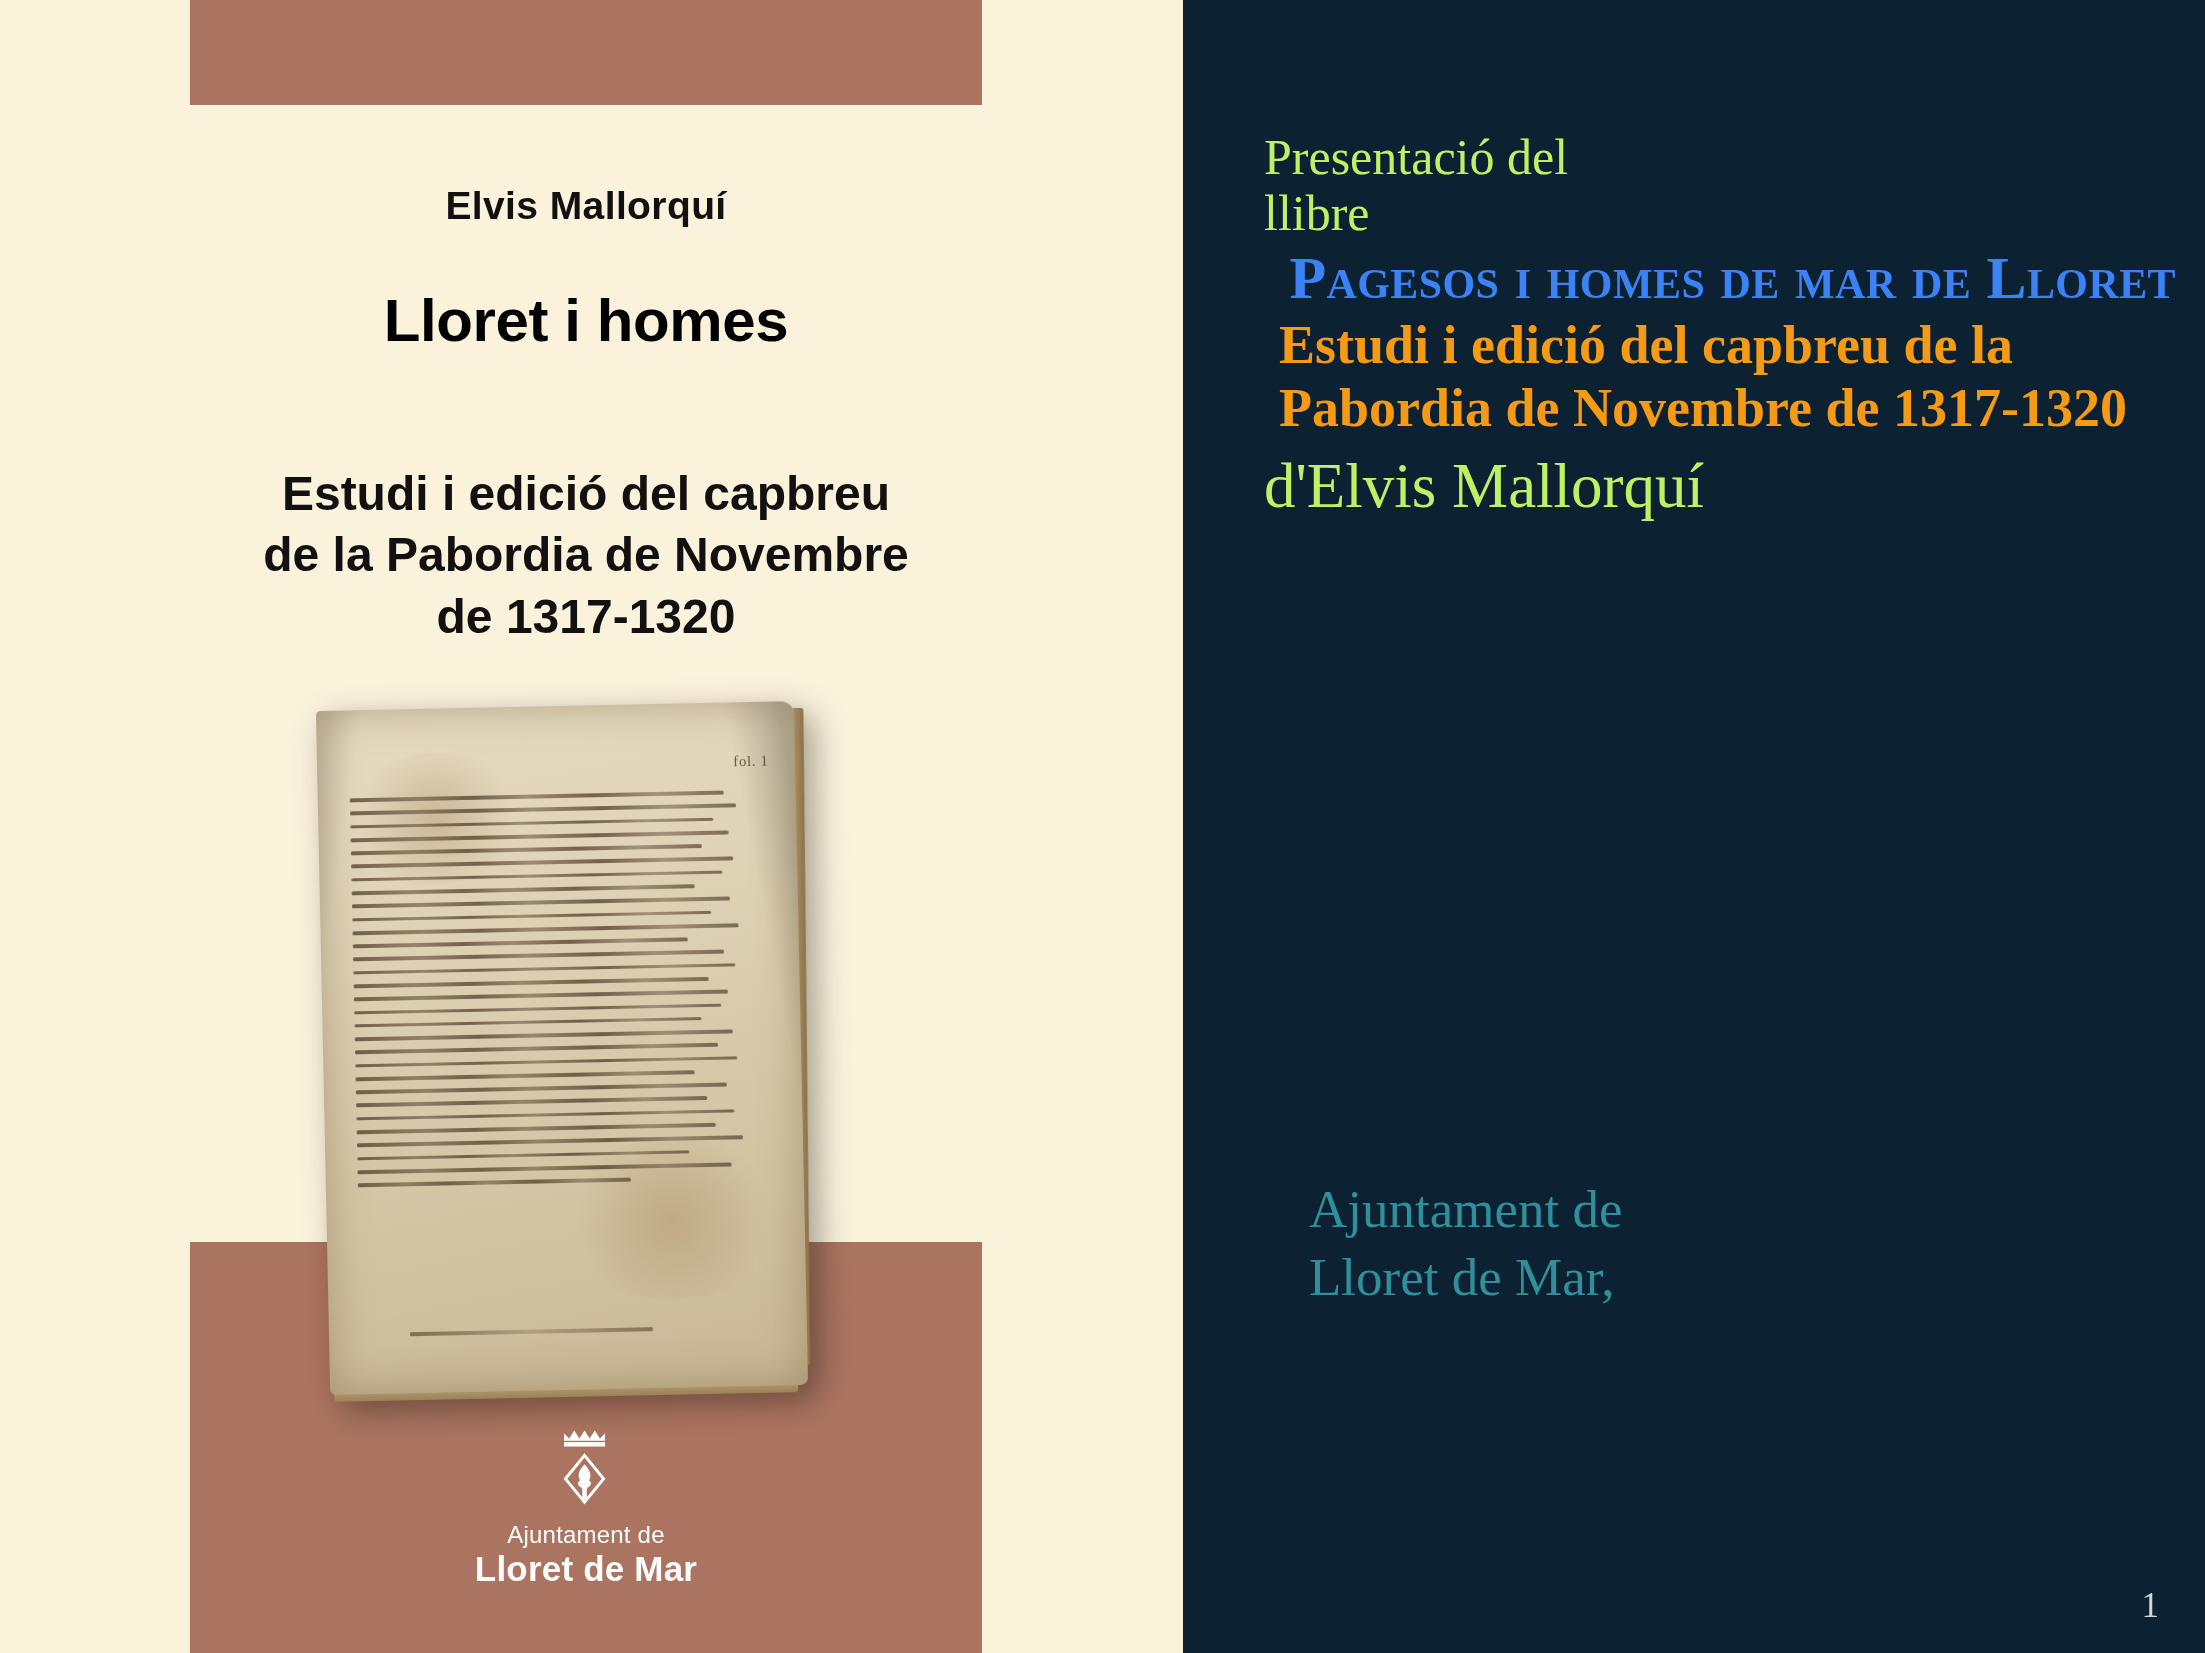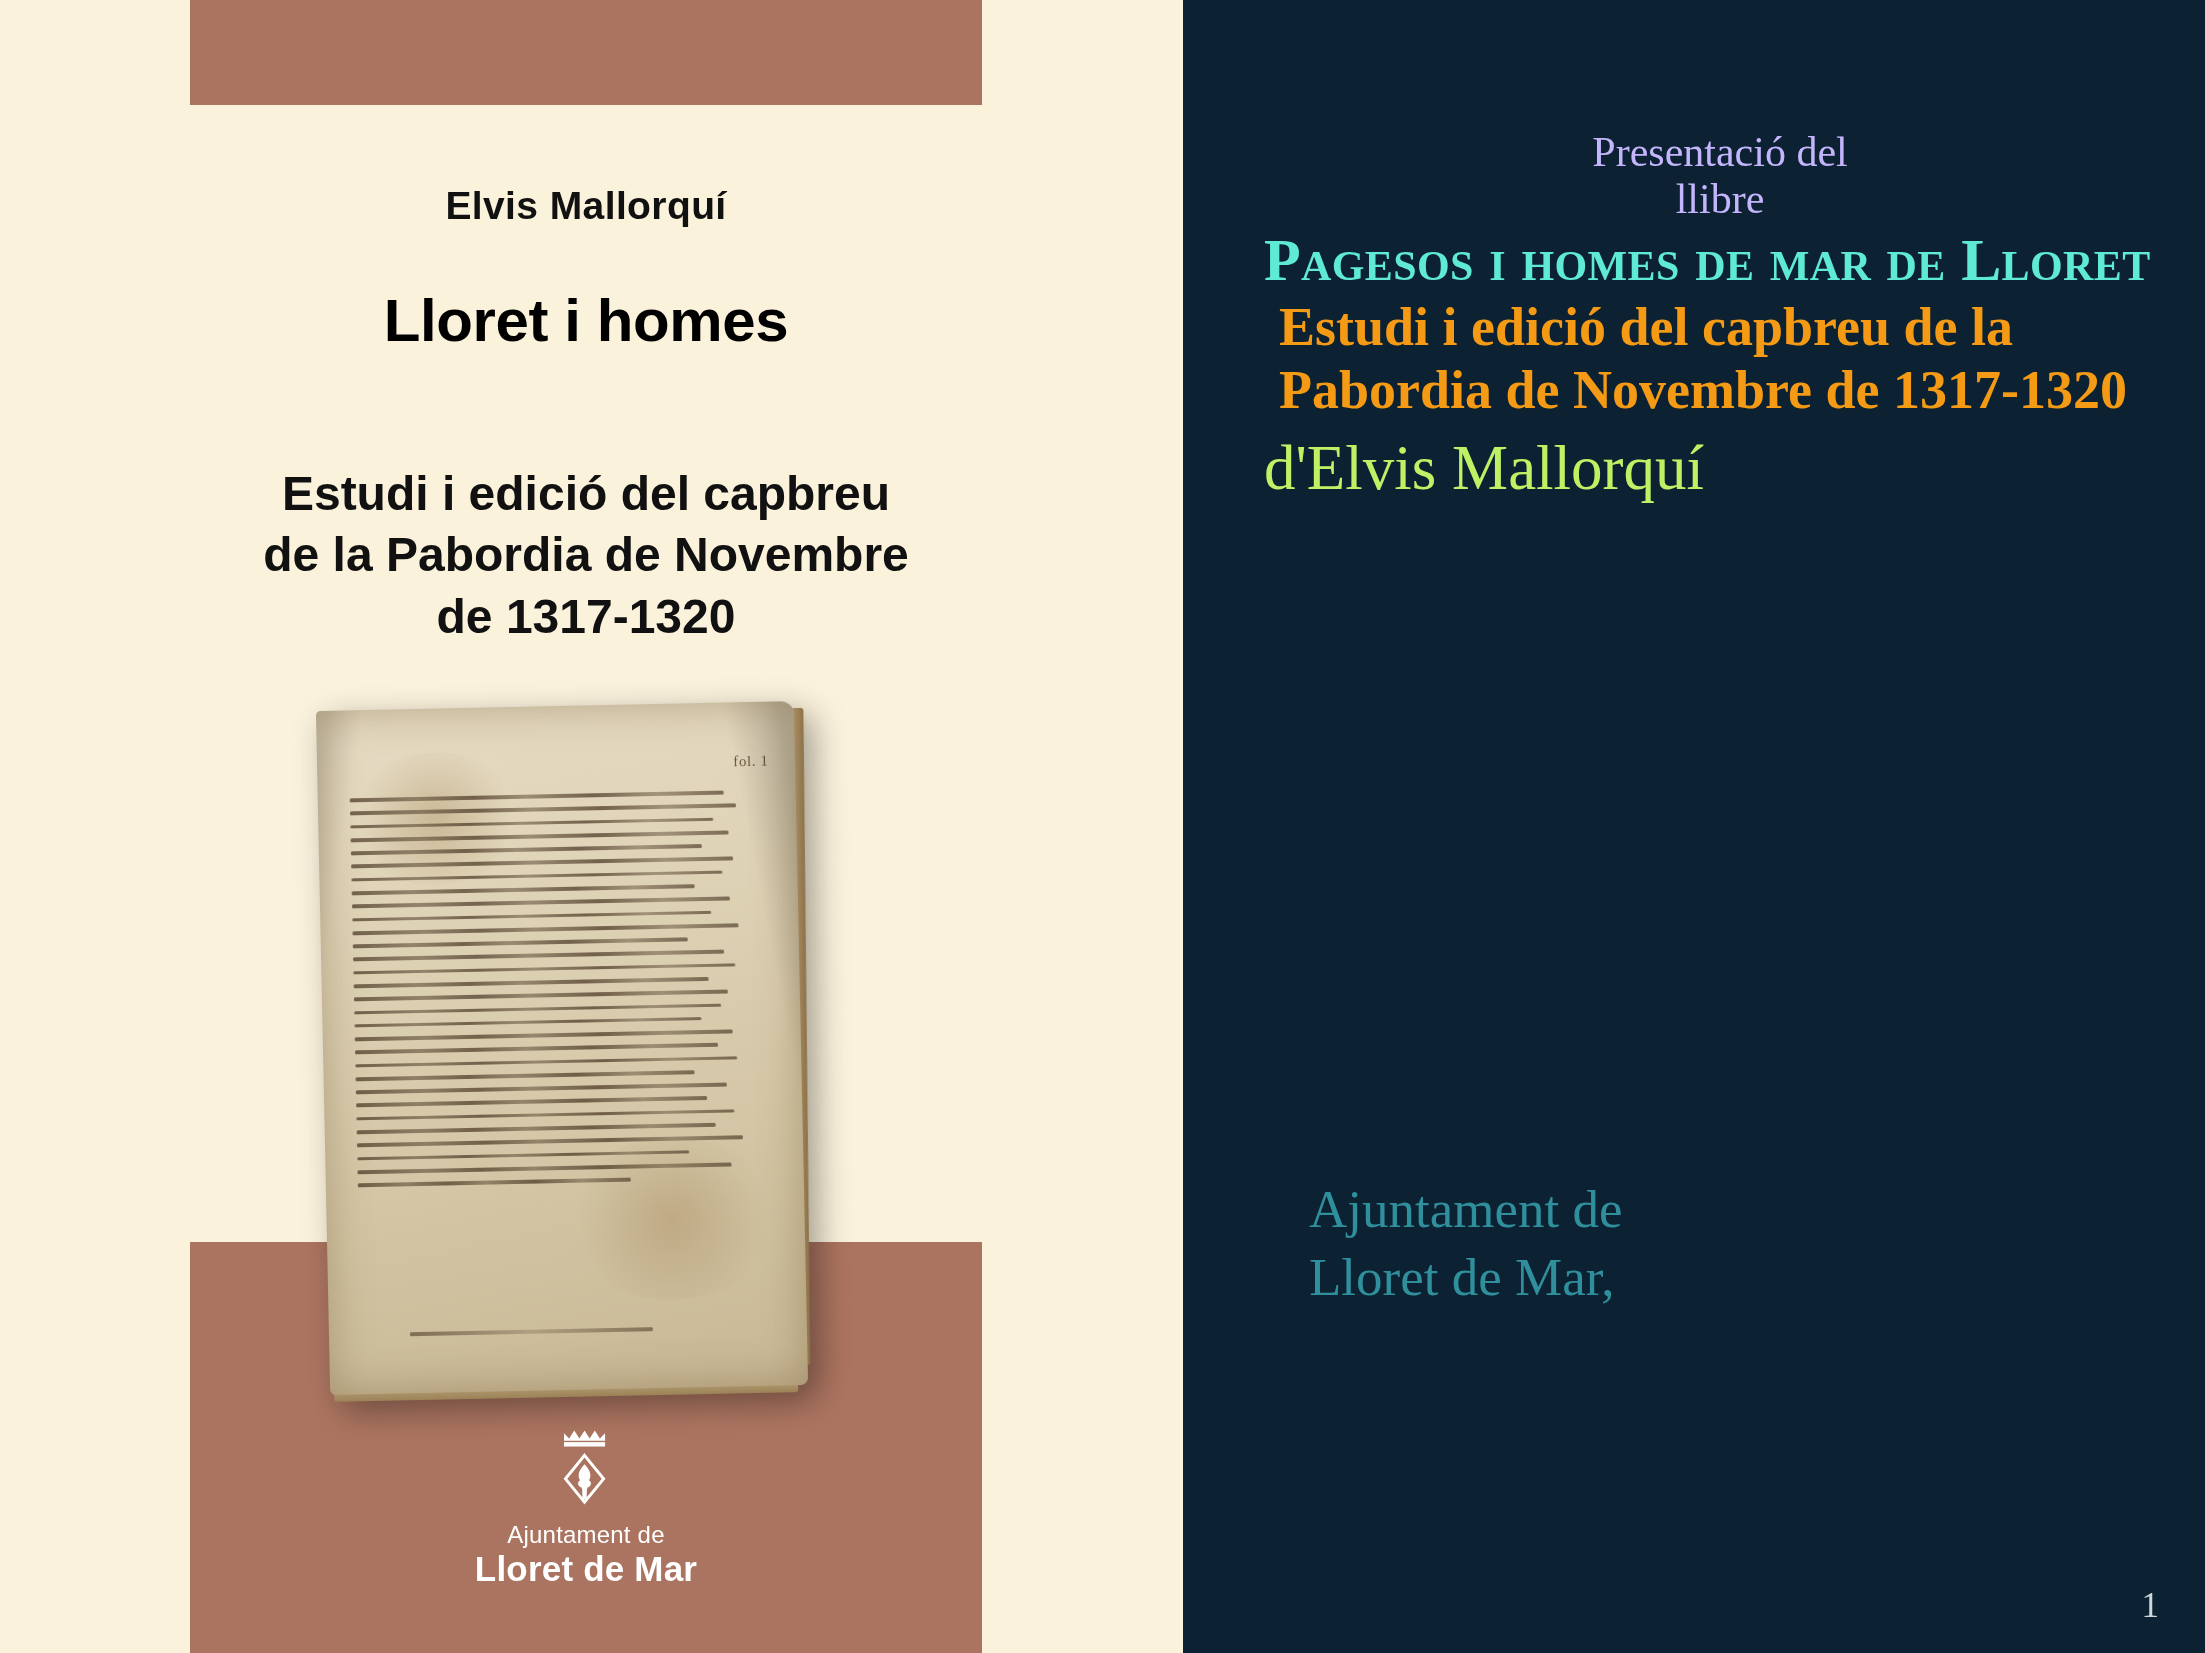--- a/index.html
+++ b/index.html
@@ -164,34 +164,34 @@
     flex:0 0 auto;
   }
   .tp-inner {
     position:absolute;
     left:81px;
     top:129px;
     width:912px;
   }
   .kicker {
     font-family:"Liberation Serif", serif;
-    font-size:42px;
+    font-size:50px;
     line-height:1.12;
-    color:#c4b5fd;
-    text-align:center;
+    color:#bef264;
   }
   .book-title {
     font-family:"Liberation Serif", serif;
     font-weight:bold;
     font-variant:small-caps;
     font-size:60px;
     line-height:1.12;
-    color:#5eead4;
+    color:#3b82f6;
     margin-top:4.4px;
     letter-spacing:0.4px;
+    text-align:right;
   }
   .book-subtitle {
     font-family:"Liberation Serif", serif;
     font-weight:bold;
     font-size:54px;
     line-height:1.17;
     color:#f59a14;
     margin-top:1.5px;
     margin-left:15px;
   }

